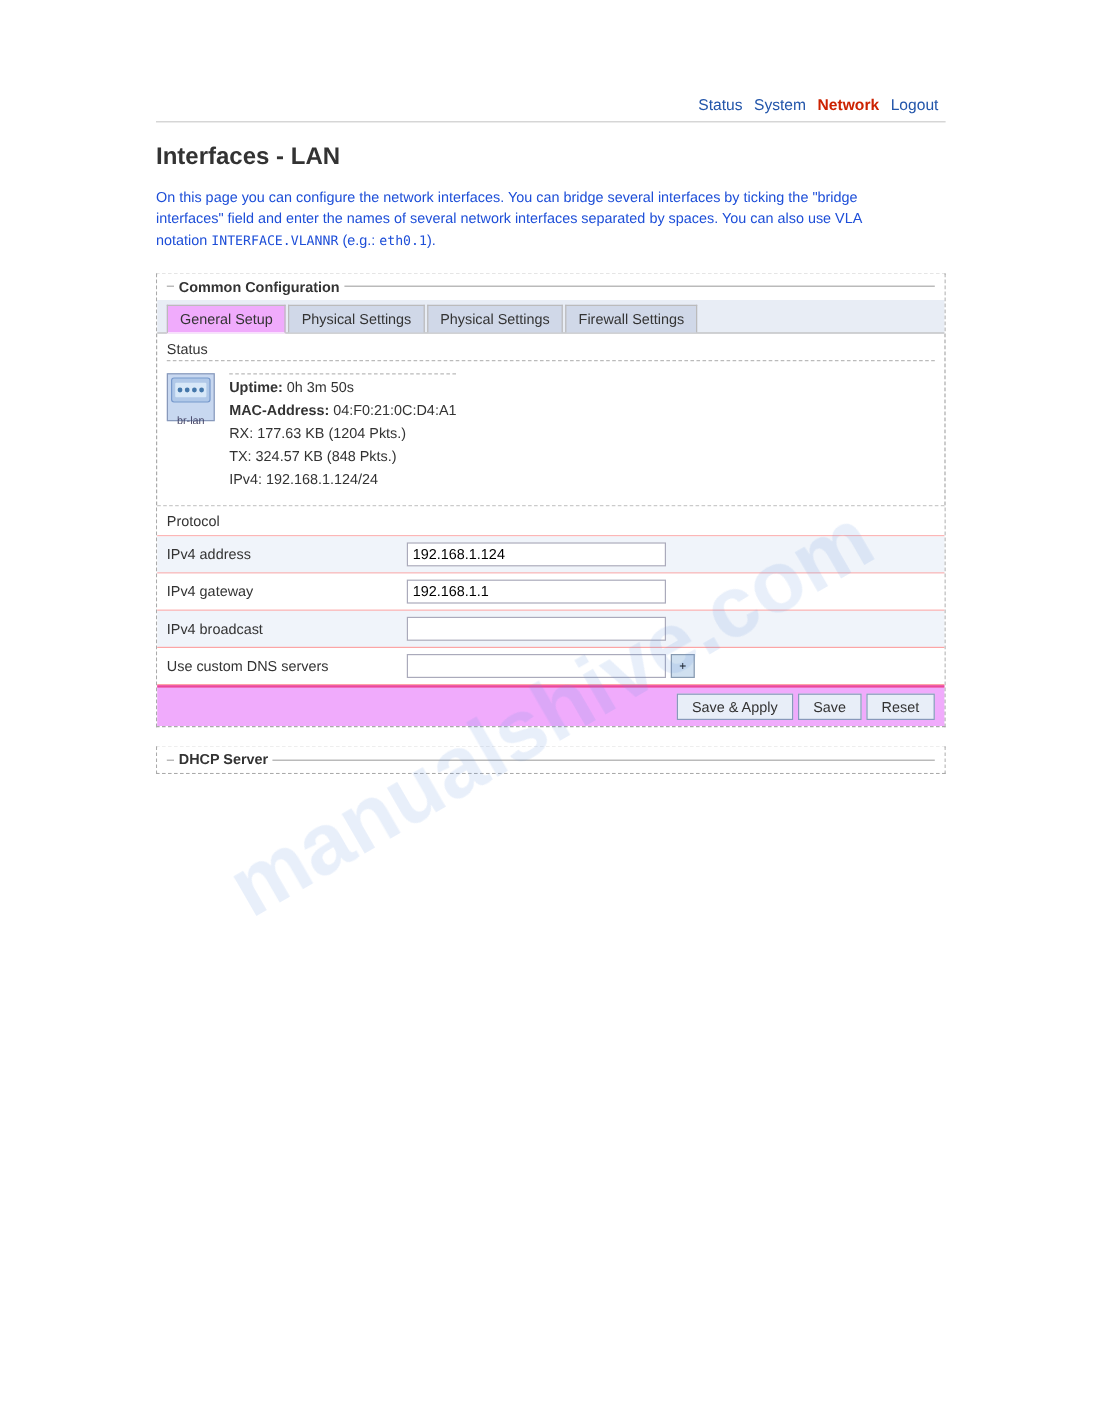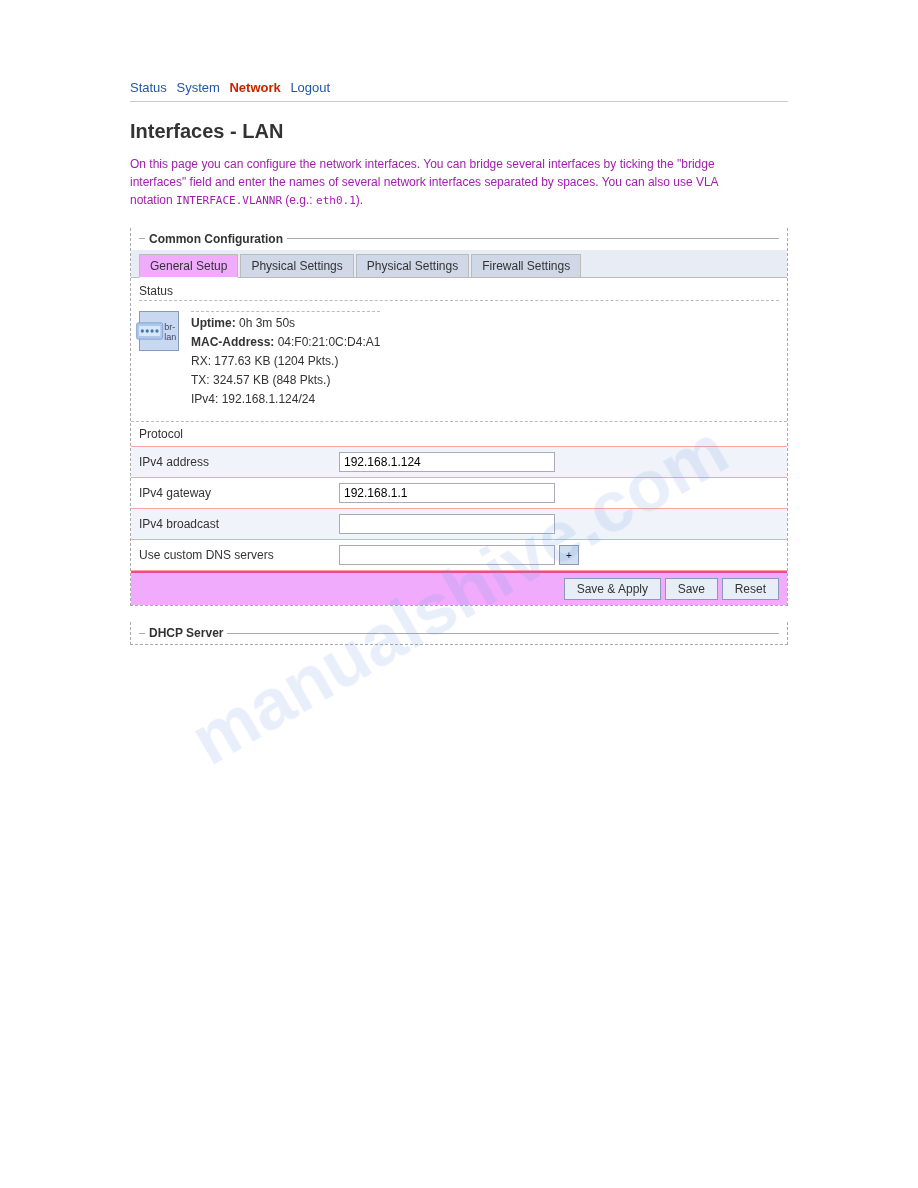--- a/index.html
+++ b/index.html
@@ -12,20 +12,21 @@
     .page-wrapper {
       width: 918px;
       min-height: 1188px;
       padding: 80px 130px 40px 130px;
     }
     
     .nav-bar {
       margin-bottom: 18px;
       border-bottom: 1px solid #ccc;
       padding-bottom: 6px;
+      text-align: right;
     }
     .nav-bar a {
       text-decoration: none;
       margin-right: 6px;
       font-size: 13px;
     }
     .nav-status { color: #2255aa; }
     .nav-system { color: #2255aa; }
     .nav-network { color: #cc2200; font-weight: bold; }
     .nav-logout { color: #2255aa; }
@@ -34,21 +35,21 @@
     .page-title {
       font-size: 20px;
       font-weight: bold;
       color: #333;
       margin-bottom: 12px;
     }
 
     
     .page-description {
       font-size: 12px;
-      color: #a21caf;
+      color: #1d4ed8;
       margin-bottom: 18px;
       line-height: 1.5;
     }
     .page-description code {
       font-family: monospace;
       font-size: 11px;
     }
 
     
     .section-box {
@@ -240,21 +241,21 @@
       color: rgba(100, 150, 220, 0.15);
       font-family: Arial, sans-serif;
       font-weight: bold;
       pointer-events: none;
       white-space: nowrap;
       z-index: 9999;
     }
 
     .interface-icon {
       display: flex;
-      flex-direction: row;
+      flex-direction: column;
       align-items: center;
       justify-content: center;
     }
     .interface-icon svg {
       width: 36px;
       height: 36px;
     }
     .interface-label {
       font-size: 9px;
       color: #446;

